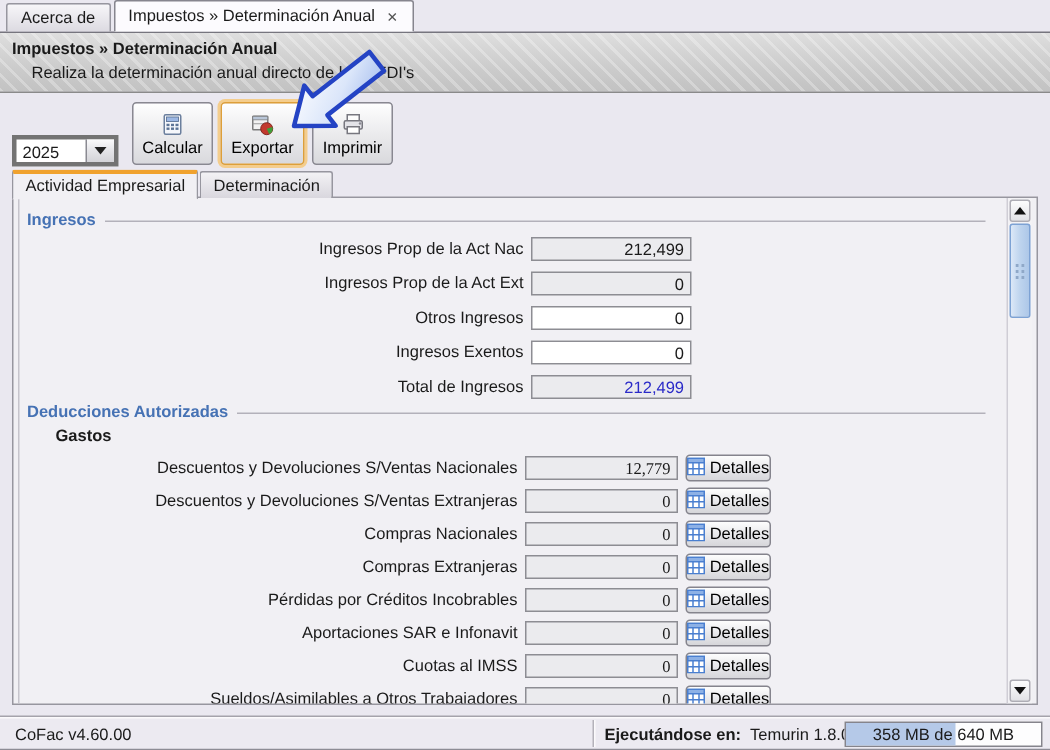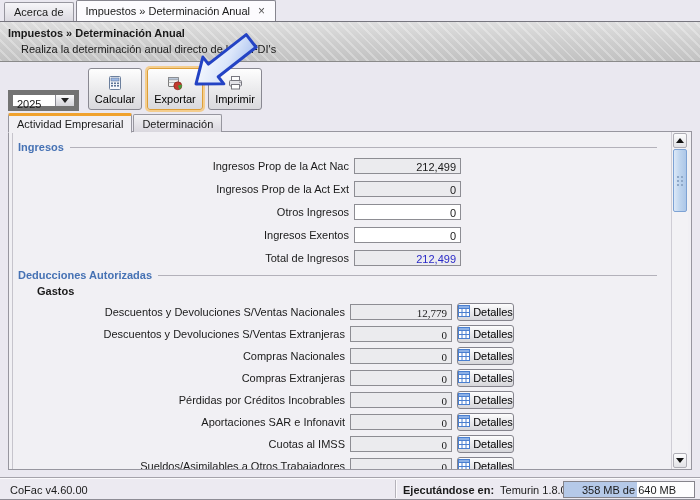--- a/index.html
+++ b/index.html
@@ -17,21 +17,21 @@
 
   
   .band { position:absolute; left:0; top:22px; width:700px; height:40px; border-bottom:1px solid #8a8a8a;
           background:
             repeating-linear-gradient(45deg, rgba(255,255,255,0.28) 0 2px, rgba(255,255,255,0) 2px 7px),
             linear-gradient(#dedede,#cdcdcd 55%,#c2c2c2); }
   .band-title { position:absolute; left:8px; top:5px; font-weight:bold; }
   .band-sub { position:absolute; left:21px; top:21px; }
 
   
-  .combo { position:absolute; left:8px; top:90px; width:71px; height:21px; border:5px solid #737373; background:#fff; display:flex; }
+  .combo { position:absolute; left:8px; top:90px; width:71px; height:21px; border:3px solid #737373; background:#fff; display:flex; }
   .combo-val { flex:1; padding:3px 0 0 4px; }
   .combo-btn { width:19px; border-left:1px solid #8a8a92; background:linear-gradient(#fbfbfc,#e4e4e8 50%,#d3d3d8); display:flex; align-items:center; justify-content:center; }
   .arrow-down { width:0; height:0; border-left:4px solid transparent; border-right:4px solid transparent; border-top:5px solid #222; }
 
   .tbtn { position:absolute; top:68px; height:42px; border:1px solid #898891; border-radius:3px;
           background:linear-gradient(#fefefe,#ececee 48%,#d9d9dd); display:flex; flex-direction:column; align-items:center; justify-content:flex-end;
           font-family:inherit; font-size:11px; padding:3px 6px 4px; cursor:default; }
   .tbtn .ticon { height:20px; display:flex; align-items:center; }
   .tbtn.hl { border-color:#dd9f3a; box-shadow:0 0 0 2px #f4cd8d; }
   #btn-calcular { left:88px; width:54px; }

